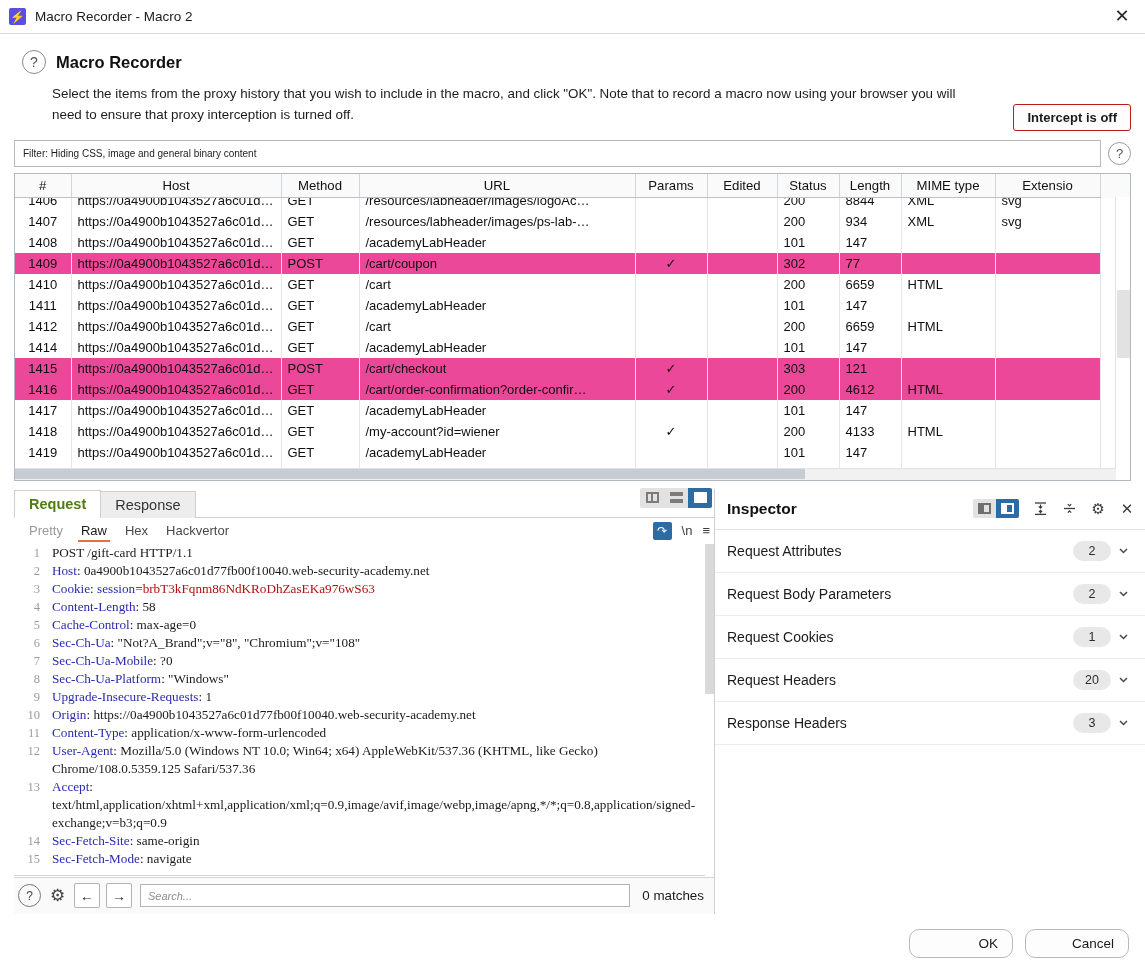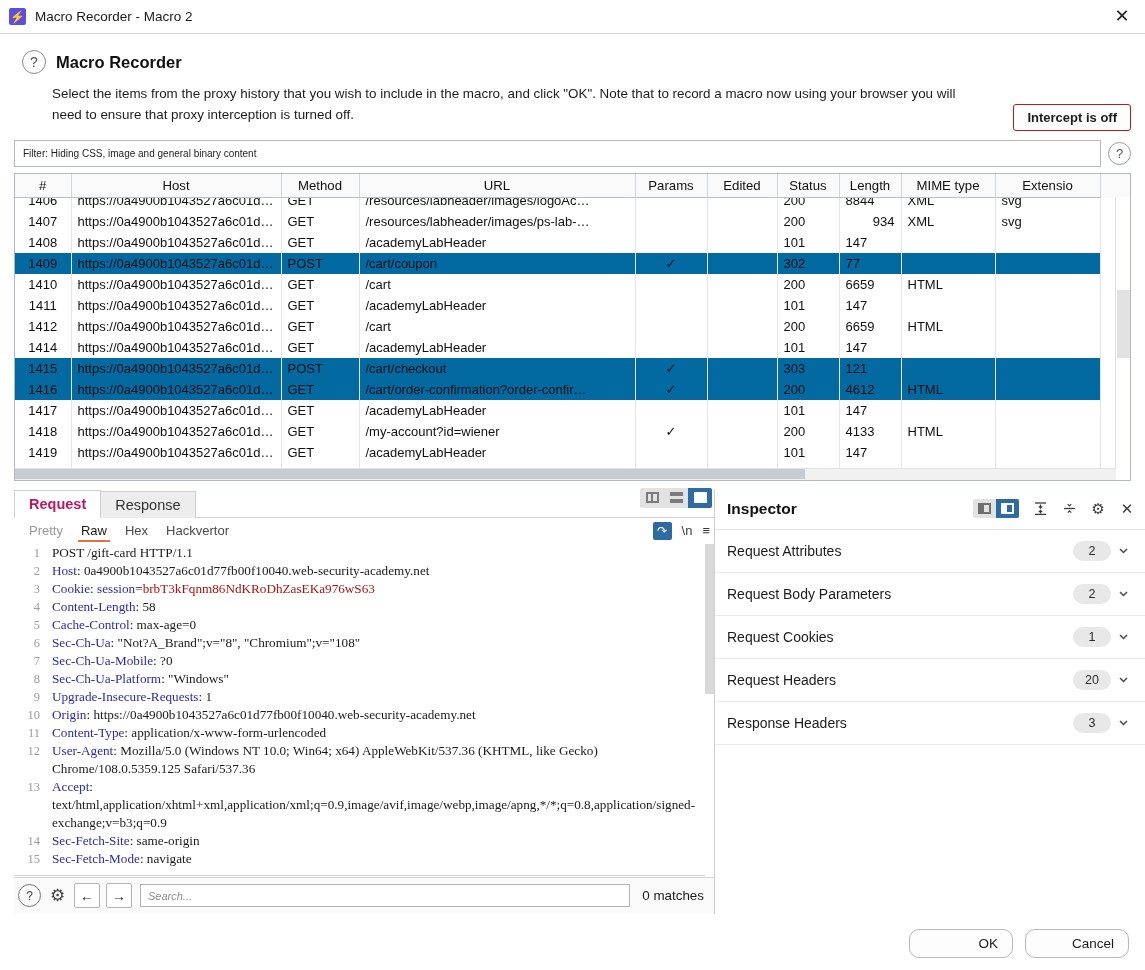--- a/index.html
+++ b/index.html
@@ -70,21 +70,21 @@
   table.hist th{
     background:#fafafa;border-right:1px solid #cfd6de;border-bottom:1px solid #b9c2cc;
     font-weight:normal;font-size:13.2px;color:#111;height:23px;padding:0 4px;
     text-align:center;white-space:nowrap;overflow:hidden;
   }
   table.hist td{
     border-right:1px solid #e3e7ec;
     height:21px;padding:0 6px;white-space:nowrap;overflow:hidden;
     text-overflow:ellipsis;color:#101010;font-size:13px;
   }
-  tr.sel td{background:#0369a1;margin-top:40px;}
+  tr.sel td{background:#ec4899;margin-top:40px;}
   td.c{text-align:center;}
   .thead-holder{position:absolute;top:0;left:0;right:0;z-index:3;background:#fafafa;}
   .tbody-holder{position:absolute;top:23px;left:0;right:0;bottom:0;overflow:hidden;}
   .tbody-inner{margin-top:-7px;}
 
   
   .vscroll{
     position:absolute;right:0;top:23px;width:14px;bottom:11px;background:#fff;
     border-left:1px solid #dfe3e8;z-index:4;cursor:pointer;
   }
@@ -99,21 +99,21 @@
   .lower{display:flex;margin:8px 0 0 0;height:425px;}
   .msgpanel{width:700px;margin-left:14px;position:relative;
             border-right:1px solid #cfcfcf;}
   .msgtabs{display:flex;align-items:flex-end;height:28px;border-bottom:1px solid #cfcfcf;
            position:relative;}
   .mt{
     padding:5px 14px 5px 14px;font-size:14.5px;cursor:pointer;
     border:1px solid #cfcfcf;border-bottom:none;background:#ededed;color:#333;
     margin-right:-1px;position:relative;top:1px;
   }
-  .mt.active{background:#fff;font-weight:bold;color:#be185d;border-bottom:1px solid #fff;}
+  .mt.active{background:#fff;font-weight:bold;color:#4d7c0f;border-bottom:1px solid #fff;}
   .viewtoggle{position:absolute;right:2px;top:-1px;display:flex;background:#e2e2e2;
               border-radius:2px;overflow:hidden;}
   .vt{width:24px;height:20px;display:flex;align-items:center;justify-content:center;cursor:pointer;}
   .vt.on{background:#2d6ca2;}
   .vt .g1{width:13px;height:11px;border:2px solid #7b7b7b;box-sizing:border-box;
           display:flex;}
   .vt .g1 i{flex:1;border-right:2px solid #7b7b7b;}
   .vt .g1 i:last-child{border-right:none;}
   .vt .g2{width:13px;height:11px;display:flex;flex-direction:column;justify-content:space-between;}
   .vt .g2 i{height:4px;background:#7b7b7b;display:block;}
@@ -266,21 +266,21 @@
               <td class="">svg</td>
             </tr>
             <tr class="">
               <td class="c">1407</td>
               <td>https://0a4900b1043527a6c01d…</td>
               <td>GET</td>
               <td>/resources/labheader/images/ps-lab-…</td>
               <td class="c"></td>
               <td class="c"></td>
               <td class="c" style="text-align: left;">200</td>
-              <td class="c" style="text-align: right;">934</td>
+              <td class="c" style="text-align: left;">934</td>
               <td class="">XML</td>
               <td class="">svg</td>
             </tr>
             <tr class="">
               <td class="c">1408</td>
               <td>https://0a4900b1043527a6c01d…</td>
               <td>GET</td>
               <td>/academyLabHeader</td>
               <td class="c"></td>
               <td class="c"></td>

